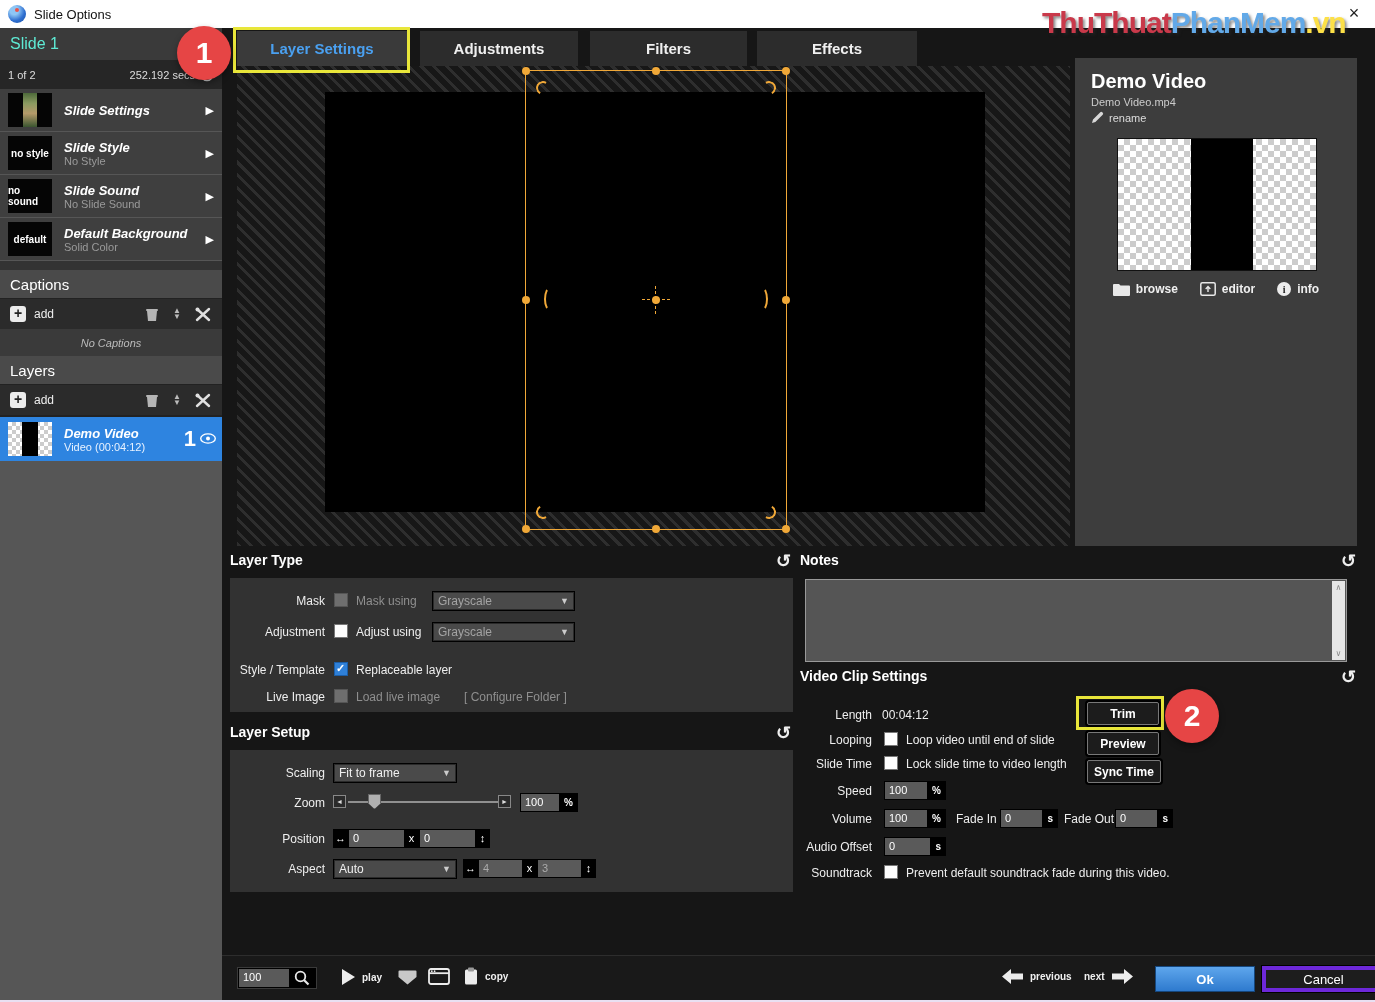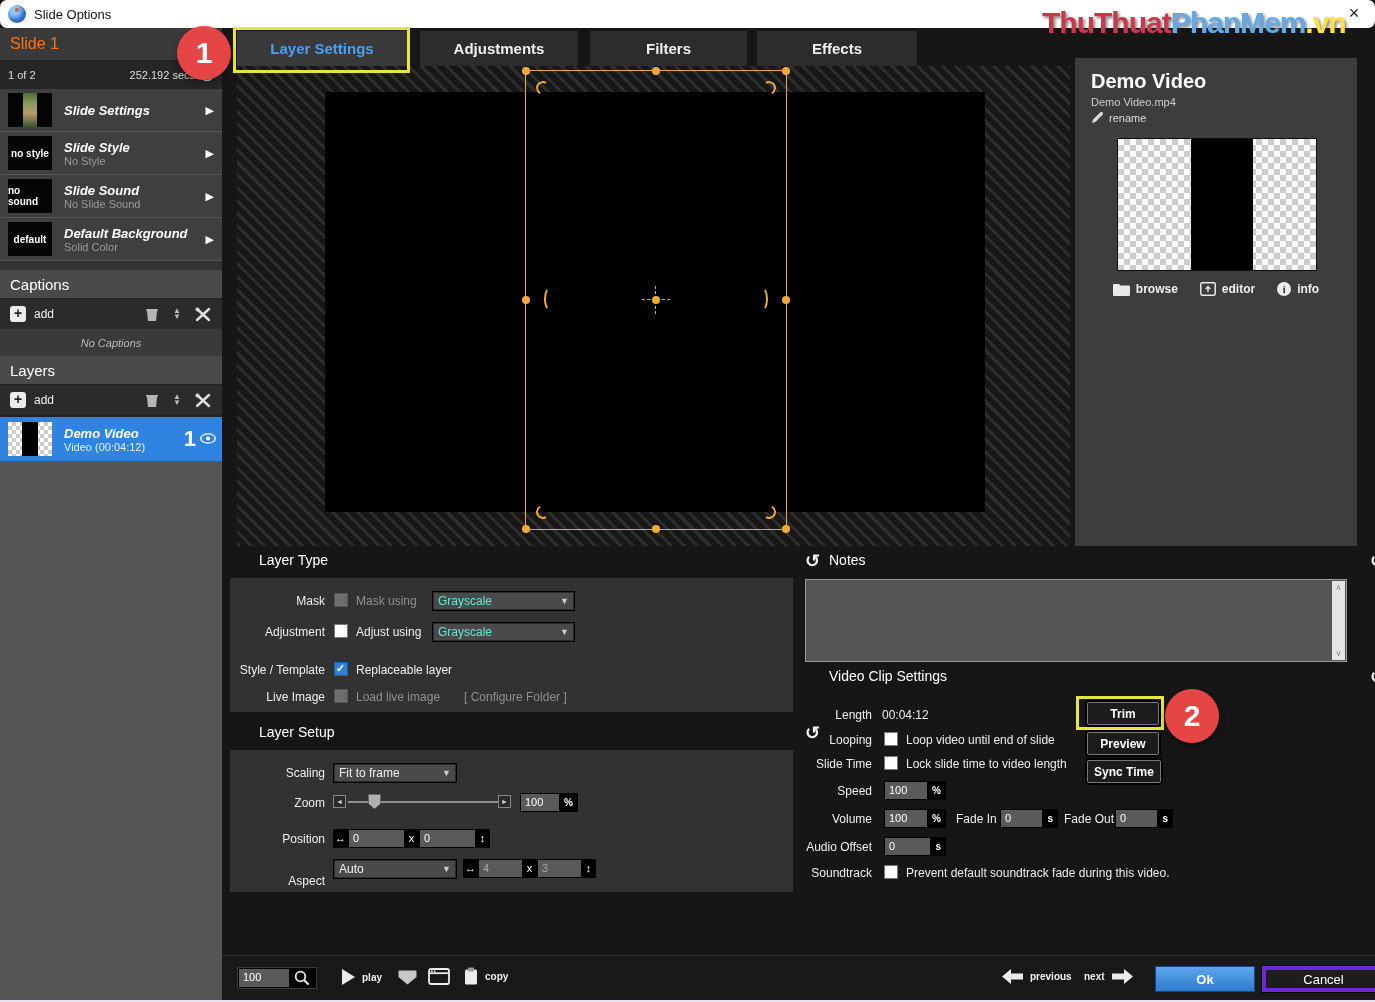--- a/index.html
+++ b/index.html
@@ -1,35 +1,35 @@
 <!DOCTYPE html>
 <html><head>
 <meta charset="utf-8">
 <style>
   * { margin:0; padding:0; box-sizing:border-box; }
   html,body { background:#000; }
   body { font-family:"Liberation Sans", sans-serif; }
   #win { position:relative; width:1375px; height:1002px; background:#161616; overflow:hidden; }
 
   
-  .titlebar { position:absolute; left:0; top:0; width:1375px; height:28px; background:#fff; display:flex; align-items:center;border-radius:7px; }
+  .titlebar { position:absolute; left:0; top:0; width:1375px; height:28px; background:#fff; display:flex; align-items:center; }
   .titlebar .apptitle { font-size:13px; color:#111; margin-left:8px; }
   .appicon { width:18px; height:18px; margin-left:8px; border-radius:50%;
     background:radial-gradient(circle at 35% 30%, #8ec6f5 0 25%, #2f6fd0 60%, #1a4fa0 100%); position:relative; }
   .appicon::after{ content:""; position:absolute; left:7px; top:3px; width:4px; height:4px; border-radius:50%; background:#e8534a; }
   .closebtn { position:absolute; right:10px; top:2px; width:22px; height:22px; font-size:18px; color:#222; text-align:center; line-height:22px; cursor:pointer; }
   .closebtn::before { content:"×"; }
 
   
   .watermark { position:absolute; left:1042px; top:6px; font-size:30px; font-weight:bold; letter-spacing:-1px; white-space:nowrap; z-index:60;
     text-shadow:2px 2px 3px rgba(40,40,40,.55); }
 
   
   .sidebar { position:absolute; left:0; top:28px; width:222px; height:974px; background:#565656; display:flex; flex-direction:column; }
-  .sb-title { height:32px; background:#3a3a3a; color:#f97316; font-size:16px; line-height:32px; padding-left:10px; }
+  .sb-title { height:32px; background:#3a3a3a; color:#5eead4; font-size:16px; line-height:32px; padding-left:10px; }
   .sb-info { height:29px; background:#262626; color:#ddd; font-size:11px; display:flex; align-items:center; padding:0 8px; }
   .sb-info .spacer { flex:1; }
   .sb-item { height:42px; background:#3f3f3f; margin-bottom:1px; display:flex; align-items:center; position:relative; cursor:pointer; }
   .sb-thumb { width:44px; height:34px; background:#050505; margin-left:8px; color:#fff; font-size:10px; font-weight:bold;
     display:flex; align-items:center; justify-content:center; }
   .sb-thumb.img { background:#050505 linear-gradient(to bottom,#4d6a3a,#8a9a60 30%,#b59a6a 60%,#3a5530); background-size:14px 100%; background-repeat:no-repeat; background-position:center; }
   .sb-text { margin-left:12px; }
   .sb-text .t { color:#fff; font-size:13px; font-weight:bold;font-style:italic; }
   .sb-text .s { color:#9a9a9a; font-size:11px; }
   .sb-arrow { position:absolute; right:8px; color:#fff; font-size:11px; }
@@ -83,38 +83,38 @@
   .info-panel { position:absolute; left:1075px; top:58px; width:282px; height:488px; background:#3d3d3d; }
   .info-title { position:absolute; left:16px; top:12px; font-size:20px; font-weight:bold; color:#fff; }
   .info-file { position:absolute; left:16px; top:38px; font-size:11px; color:#ccc; }
   .rename-row { position:absolute; left:16px; top:53px; display:flex; align-items:center; color:#ddd; font-size:11px; cursor:pointer; }
   .rename-row span { margin-left:5px; }
   .info-thumb { position:absolute; left:42px; top:80px; width:200px; height:133px; border:1px solid #111; }
   .info-btns { position:absolute; left:0; top:224px; width:282px; display:flex; justify-content:center; gap:22px; }
   .info-btn { display:flex; align-items:center; gap:6px; color:#f0f0f0; font-size:12px; font-weight:bold; cursor:pointer; }
 
   
-  .sechead { position:absolute; height:26px; color:#fff; font-size:14px; font-weight:normal;margin-left:29px; }
+  .sechead { position:absolute; height:26px; color:#fff; font-size:14px; font-weight:bold; }
   .reset-icon { position:absolute; right:2px; top:-2px; font-size:18px; font-weight:bold; color:#eee; cursor:pointer; }
   .reset-icon::before { content:"↺"; }
 
   .panelbody { position:absolute; background:#323232; }
 
   .flabel { position:absolute; color:#eee; font-size:12px; text-align:right; }
   .ftext { position:absolute; color:#eee; font-size:12px; }
   .ftext.dim { color:#8f8f8f; }
 
   .chk { position:absolute; width:14px; height:14px; background:#fdfdfd; border:1px solid #777; cursor:pointer; }
   .chk.disabled { background:#6e6e6e; border-color:#555; }
   .chk.checked { background:#2f80d8; border-color:#1b5ea8; }
   .chk.checked::before { content:"✓"; color:#fff; font-size:11px; font-weight:bold; position:absolute; left:1px; top:-1px; }
 
   .dd { position:absolute; height:20px; background:#4a4a4a; border:1px solid #000; box-shadow:0 0 0 1px #2a2a2a inset;
     color:#f0f0f0; font-size:12px; display:flex; align-items:center; padding:0 5px; cursor:pointer; }
-  .dd.dim { color:#5eead4; }
+  .dd.dim { color:#a3a3a3; }
   .dd .arr { margin-left:auto; font-size:9px; color:#ccc; }
   .dd .arr::before { content:"▼"; }
 
   .numbox { position:absolute; height:19px; display:flex; cursor:text; }
   .numbox .val { background:#5a5a5a; border:1px solid #000; border-right:none; color:#fff; font-size:11px; padding:2px 4px 0; flex:1; }
   .numbox .val.dim { color:#aaa; }
   .numbox .unit { background:#000; color:#fff; font-size:10px; font-weight:bold; padding:3px 4px 0; border:1px solid #000; }
   .sqbtn { position:absolute; width:15px; height:19px; background:#000; color:#fff; font-size:11px; text-align:center; line-height:18px; cursor:pointer; }
 
   .pbtn { position:absolute; height:23px; background:#1c1c1c; border:1px solid #787878; box-shadow:0 0 0 2px #000; border-radius:2px;
@@ -391,21 +391,21 @@
     <div class="sqbtn" style="left:103px;top:79px">↔</div>
     <div class="numbox" style="left:118px;top:79px;width:56px">
         <span class="val">0</span>
       </div>
     <div class="sqbtn" style="left:174px;top:79px"><span>x</span></div>
     <div class="numbox" style="left:189px;top:79px;width:56px">
         <span class="val">0</span>
       </div>
     <div class="sqbtn" style="left:245px;top:79px">↕</div>
 
-    <div class="flabel" style="left:0;top:124px;width:95px">Aspect</div>
+    <div class="flabel" style="left:0;top:112px;width:95px">Aspect</div>
     <div class="dd" style="left:103px;top:109px;width:124px">
         <span>Auto</span>
         <span class="arr"></span>
       </div>
     <div class="sqbtn" style="left:233px;top:109px">↔</div>
     <div class="numbox" style="left:248px;top:109px;width:44px">
         <span class="val dim">4</span>
       </div>
     <div class="sqbtn" style="left:292px;top:109px"><span>x</span></div>
     <div class="numbox" style="left:307px;top:109px;width:44px">

